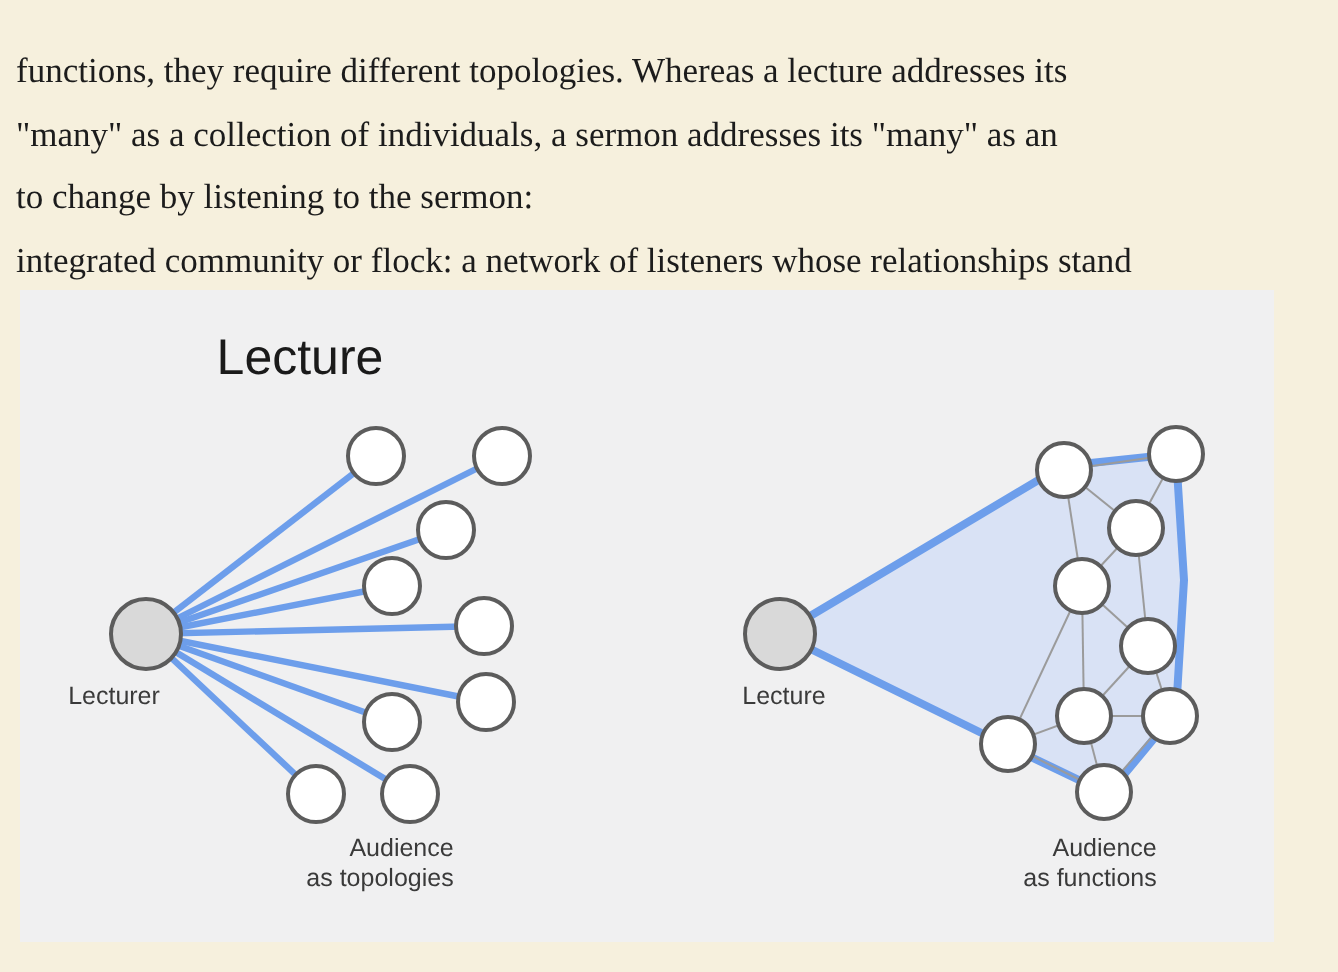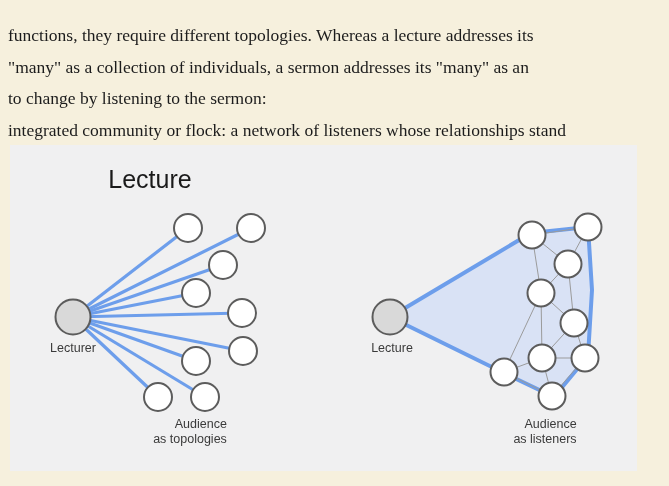--- a/index.html
+++ b/index.html
@@ -46,21 +46,21 @@
     top: 272px;
     transform: translateX(-50%);
     font-size: 12.5px;
     line-height: 15px;
     color: #3a3a3a;
     text-align: right;
     white-space: nowrap;
   }
   #lecture-title { left: 140px; }
   #sermon-title  { left: 487px; }
-  #lecturer-label { left: 63px;  top: 196px; }
+  #lecturer-label { left: 47px;  top: 196px; }
   #preacher-label { left: 382px; top: 196px; }
   #lecture-audience-label { left: 180px; }
   #sermon-audience-label  { left: 535px; }
 </style>
 </head>
 <body>
 
 <div class="paragraph">
   <div>functions, they require different topologies. Whereas a lecture addresses its</div>
   <div>"many" as a collection of individuals, a sermon addresses its "many" as an</div>
@@ -122,15 +122,15 @@
 
   <div class="node-label" id="lecturer-label">Lecturer</div>
   <div class="node-label" id="preacher-label">Lecture</div>
 
   <div class="audience-label" id="lecture-audience-label">
     <div>Audience</div>
     <div>as topologies</div>
   </div>
   <div class="audience-label" id="sermon-audience-label">
     <div>Audience</div>
-    <div>as listeners</div>
+    <div>as functions</div>
   </div>
 </div>
 
 </body></html>

